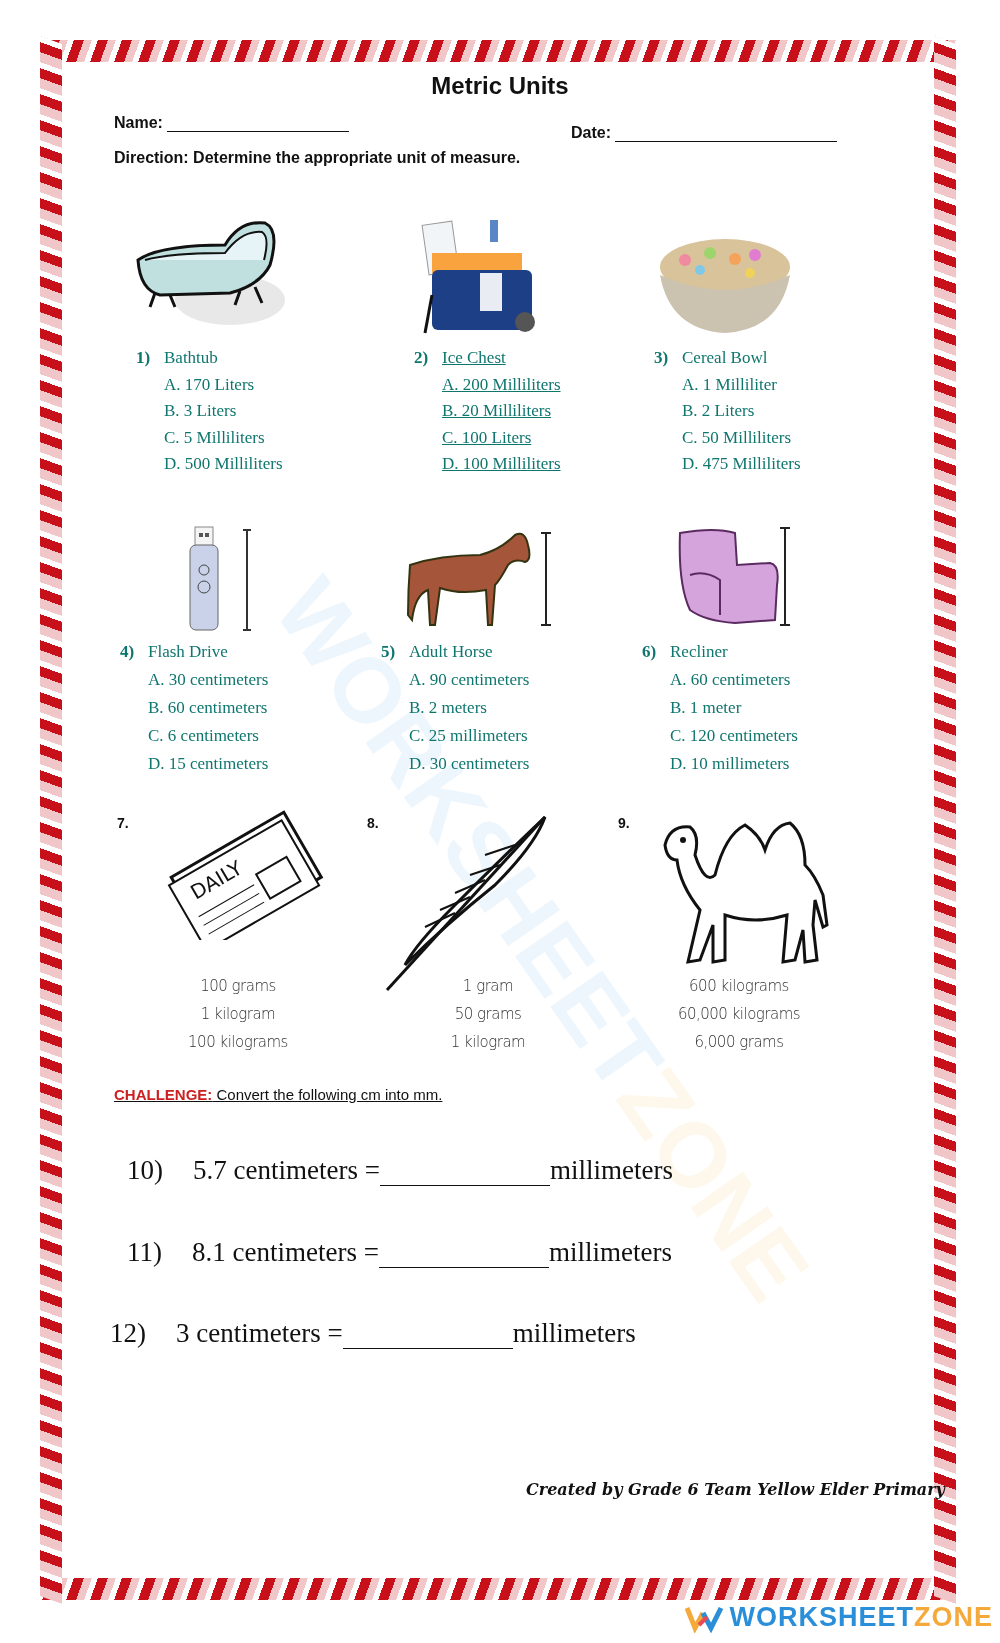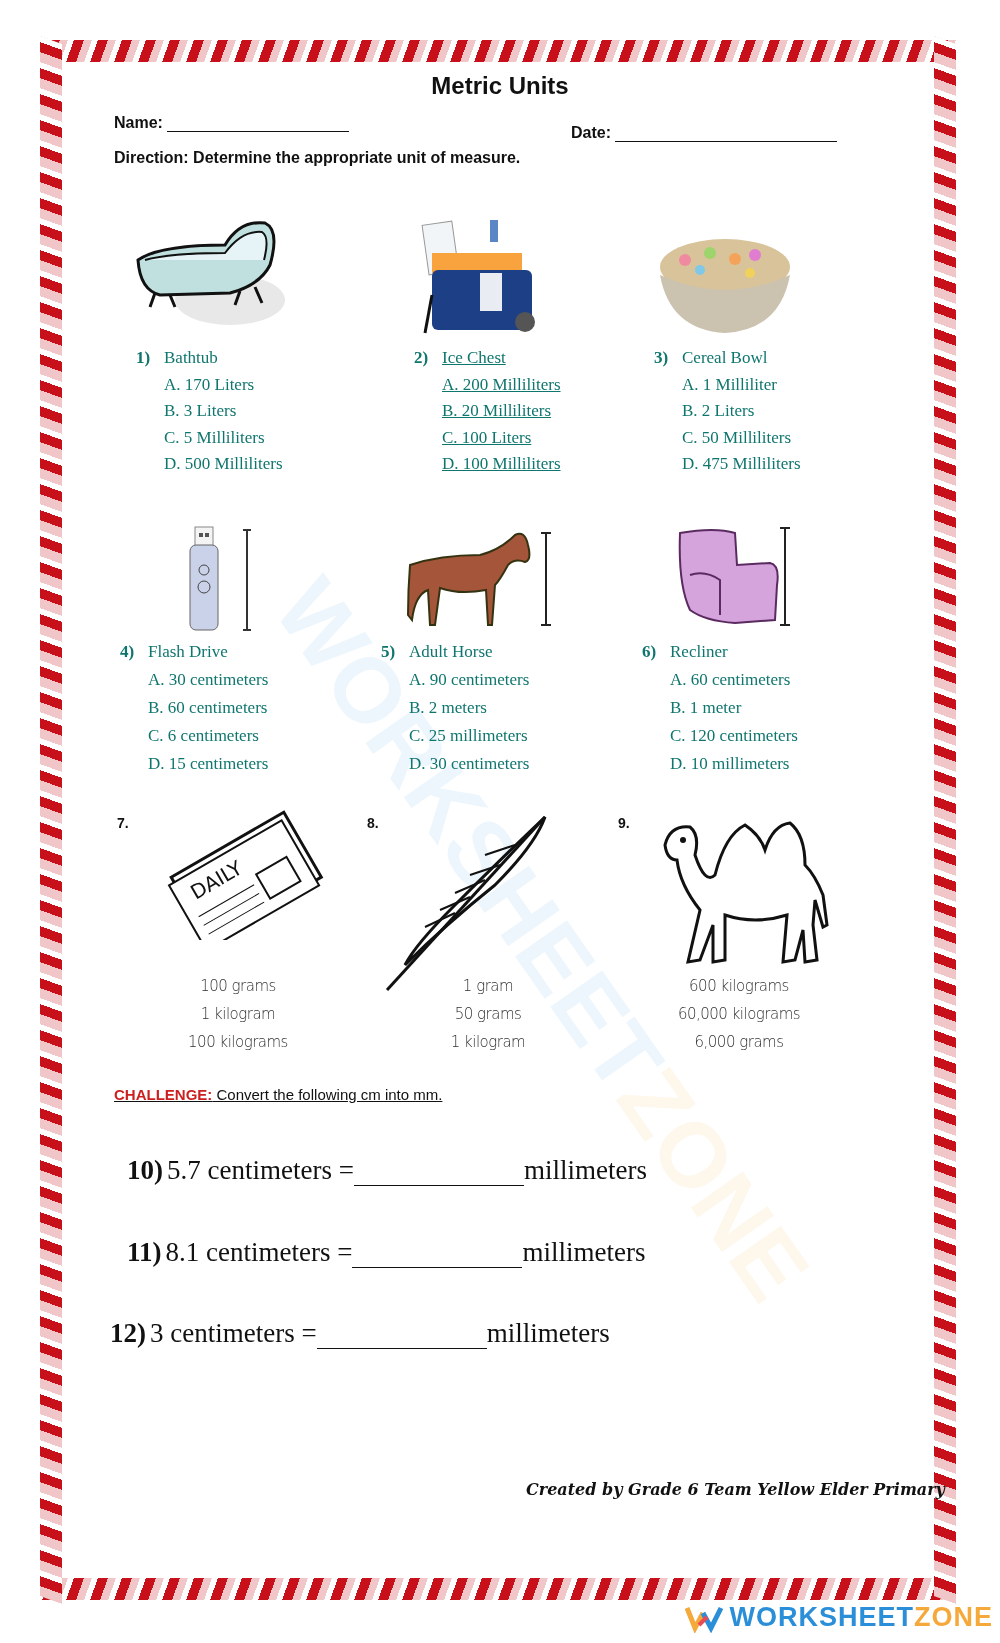--- a/index.html
+++ b/index.html
@@ -20,21 +20,21 @@
   .blank{display:inline-block;border-bottom:1.5px solid #111;vertical-align:bottom;}
   .serif{font-family:"Liberation Serif",serif;}
   .q{font-size:17px;line-height:26.5px;color:#0f766e;}
   .q .num{font-weight:bold;display:inline-block;width:28px;}
   .q .opt{padding-left:28px;}
   .hand{font-family:"DejaVu Sans",sans-serif;font-size:15px;line-height:28px;text-align:center;color:#333;font-weight:300;letter-spacing:-0.5px;}
   .small-num{font-weight:bold;font-size:14px;}
   .challenge{font-size:15px;text-decoration:underline;}
   .challenge .red{color:#cc1f1f;font-weight:bold;}
   .conv{font-size:27px;color:#111;}
-  .conv .n{font-weight:bold;margin-right:4px;}
+  .conv .n{font-weight:normal;margin-right:30px;}
   .credit{font-family:"DejaVu Serif",serif;font-style:italic;font-weight:bold;font-size:16px;margin-left:33px;}
   .brand{font-size:27px;font-weight:bold;letter-spacing:1px;}
   .watermark{position:absolute;left:340px;top:560px;font-size:92px;font-weight:bold;color:rgba(60,150,230,0.09);transform:rotate(55deg);transform-origin:left top;white-space:nowrap;}
   .wm-zone{color:rgba(250,180,60,0.10);}
 </style>
 </head>
 <body>
 
 <div class="frame">
   <div class="border-top"></div>

